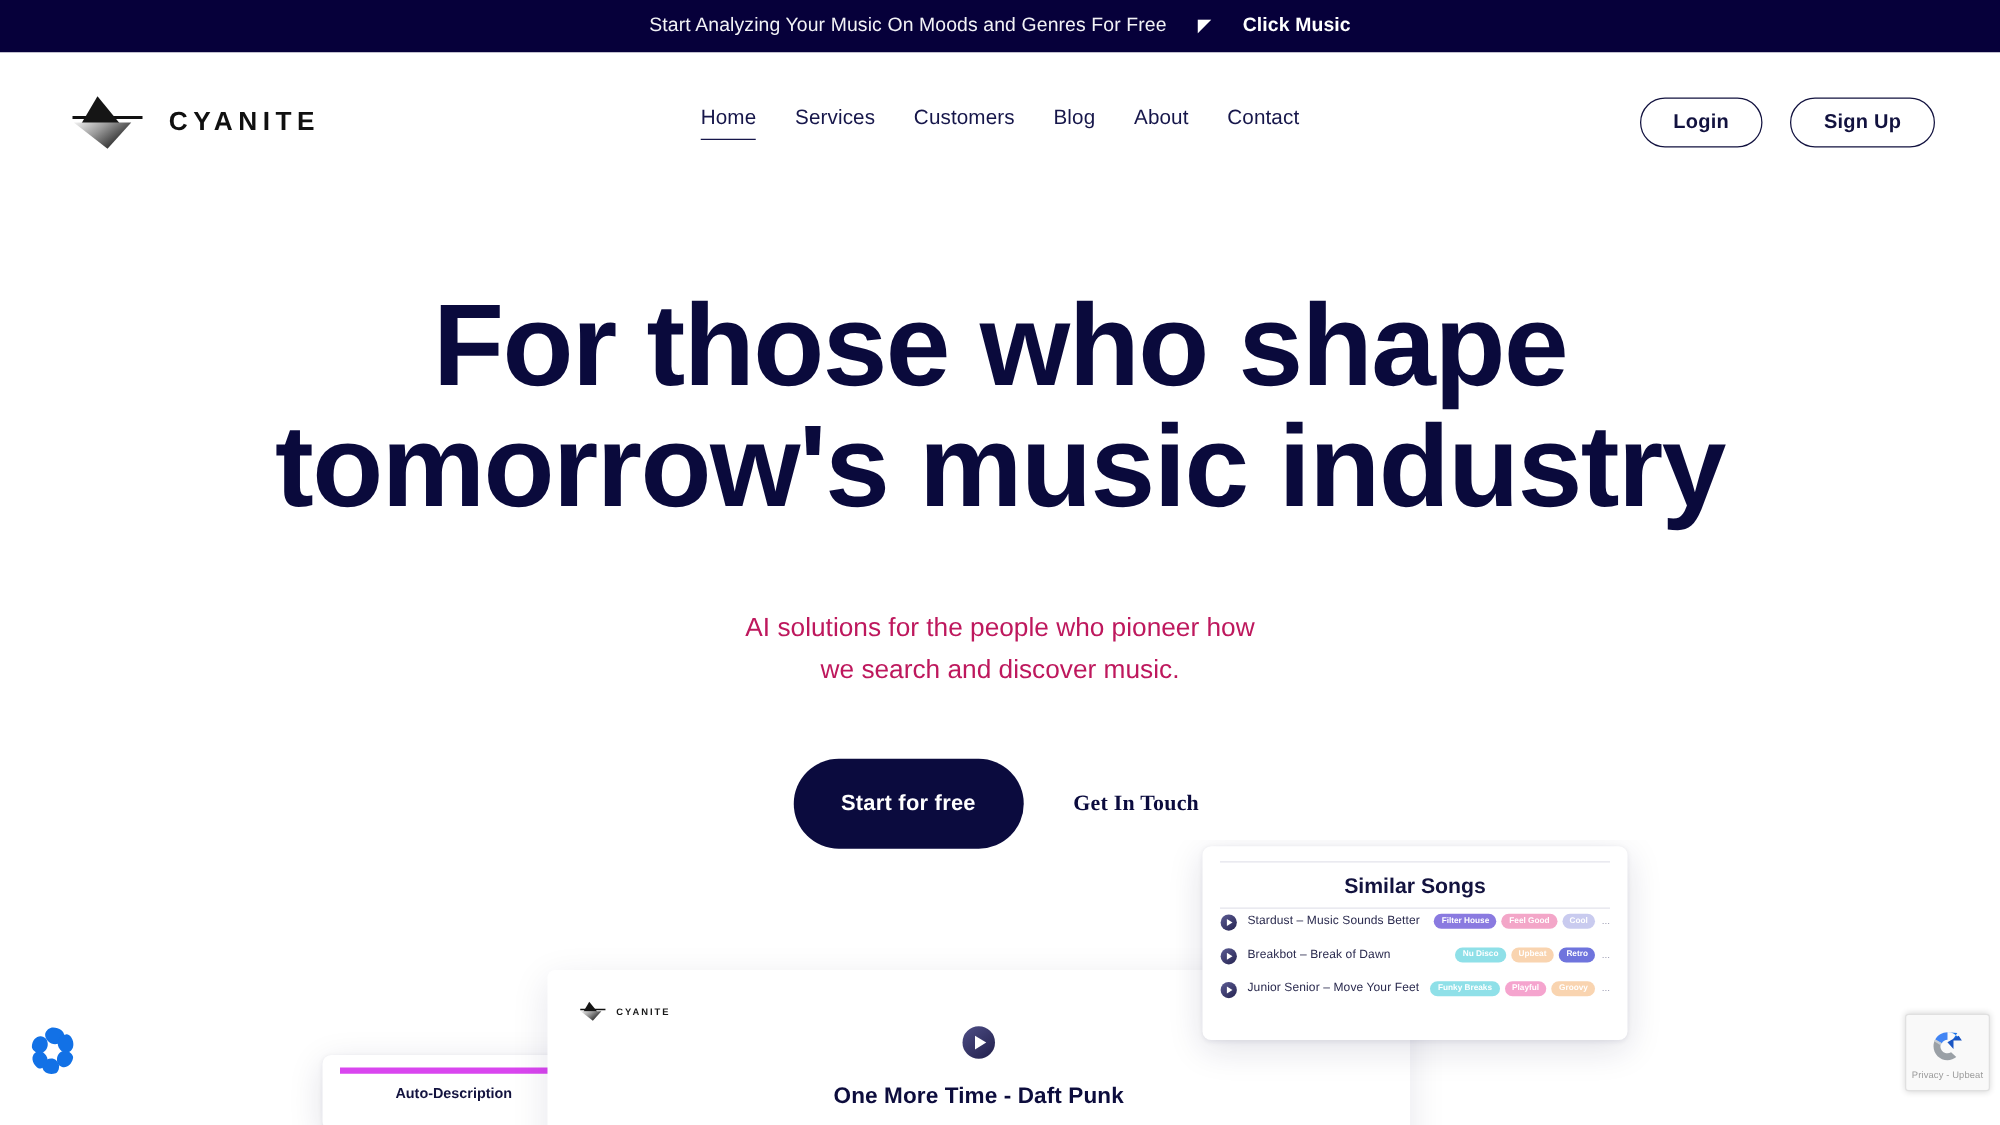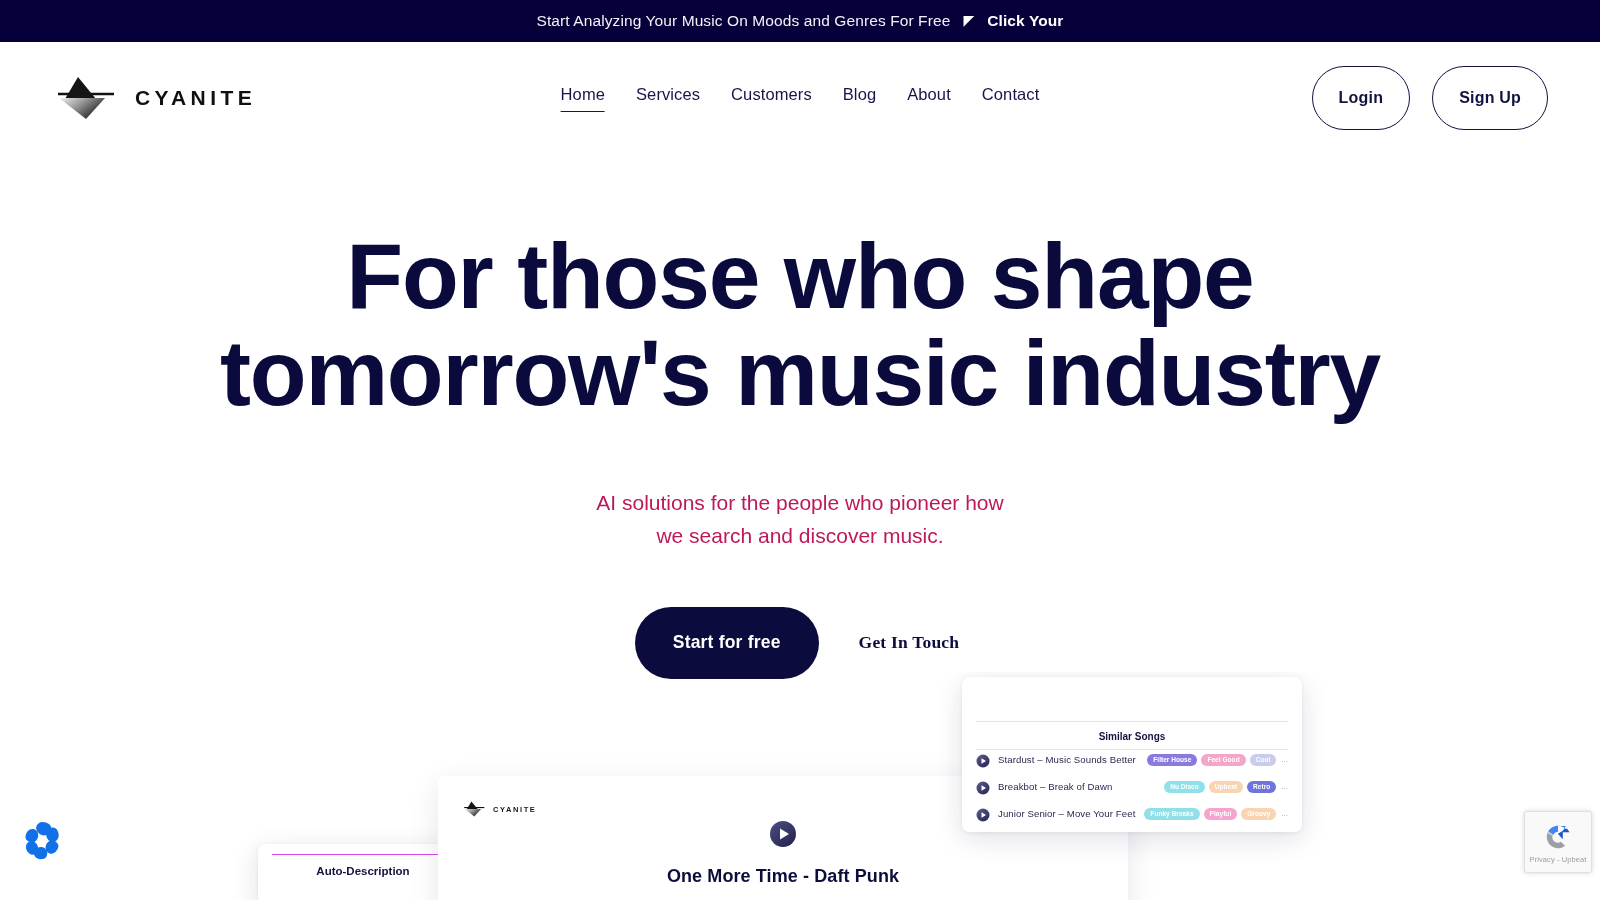--- a/index.html
+++ b/index.html
@@ -23,21 +23,21 @@
     height: 42px;
     background: #06003a;
     display: flex;
     align-items: center;
     justify-content: center;
     width: 100%;
   }
   .announce-link {
     display: flex;
     align-items: center;
-    gap: 13px;
+    gap: 25px;
     color: #ffffff;
     font-size: 15.5px;
     letter-spacing: 0.1px;
     text-decoration: none;
     cursor: pointer;
   }
   .announce-text { font-weight: 400; color: #f2f2f6; }
   .announce-glyph {
     font-size: 14px;
     line-height: 1;
@@ -98,21 +98,21 @@
 
   
   .auth-actions {
     margin-left: auto;
     display: flex;
     align-items: center;
     gap: 22px;
   }
   .btn-pill-outline {
     min-width: 95px;
-    height: 64px;
+    height: 40px;
     padding: 0 26px;
     border: 1.4px solid #12123f;
     border-radius: 999px;
     background: #ffffff;
     color: #12123f;
     font-family: inherit;
     font-size: 16px;
     font-weight: 700;
     letter-spacing: 0.2px;
     cursor: pointer;
@@ -242,28 +242,27 @@
   .similar-card {
     left: 962px;
     top: 5px;
     width: 340px;
     height: 155px;
     border-radius: 7px;
     padding: 12px 14px 0;
   }
   .similar-title {
     text-align: center;
-    font-size: 10px;
+    font-size: 17px;
     font-weight: 700;
     color: #13133f;
     border-top: 1px solid #e3e3ec;
     border-bottom: 1px solid #e3e3ec;
     padding: 9px 0 7px;
     margin-bottom: 4px;
-    margin-top: 32px;
   }
   .song-row {
     display: flex;
     align-items: flex-start;
     height: 27px;
     gap: 8px;
     cursor: pointer;
   }
   .play-btn-sm { width: 14px; height: 14px; flex: none; }
   .song-name {
@@ -296,21 +295,21 @@
     width: 210px;
     height: 60px;
     border-radius: 7px;
     padding: 10px 14px 0;
   }
   .autodesc-title {
     text-align: center;
     font-size: 11.5px;
     font-weight: 700;
     color: #13133f;
-    border-top: 1px solid #d946ef;
+    border-top: 5px solid #d946ef;
     padding-top: 10px;
   }
 
   
   .consent-widget {
     position: absolute;
     left: 20px;
     bottom: 37px;
     width: 45px;
     height: 45px;
@@ -345,21 +344,21 @@
     letter-spacing: 0.1px;
   }
 </style>
 </head>
 <body>
 
 <div class="announce-bar">
   <a class="announce-link" href="#">
     <span class="announce-text">Start Analyzing Your Music On Moods and Genres For Free</span>
     <span class="announce-glyph">◤</span>
-    <span class="announce-cta">Click Your</span>
+    <span class="announce-cta">Click Music</span>
   </a>
 </div>
 
 <header class="site-header">
 
   <a class="brand" href="#">
     <svg class="brand-mark" viewBox="0 0 72 50">
       <defs>
         <linearGradient id="gradWing" x1="0" y1="0" x2="1" y2="0.6">
           <stop offset="0%" stop-color="#f2f2f2"></stop>

